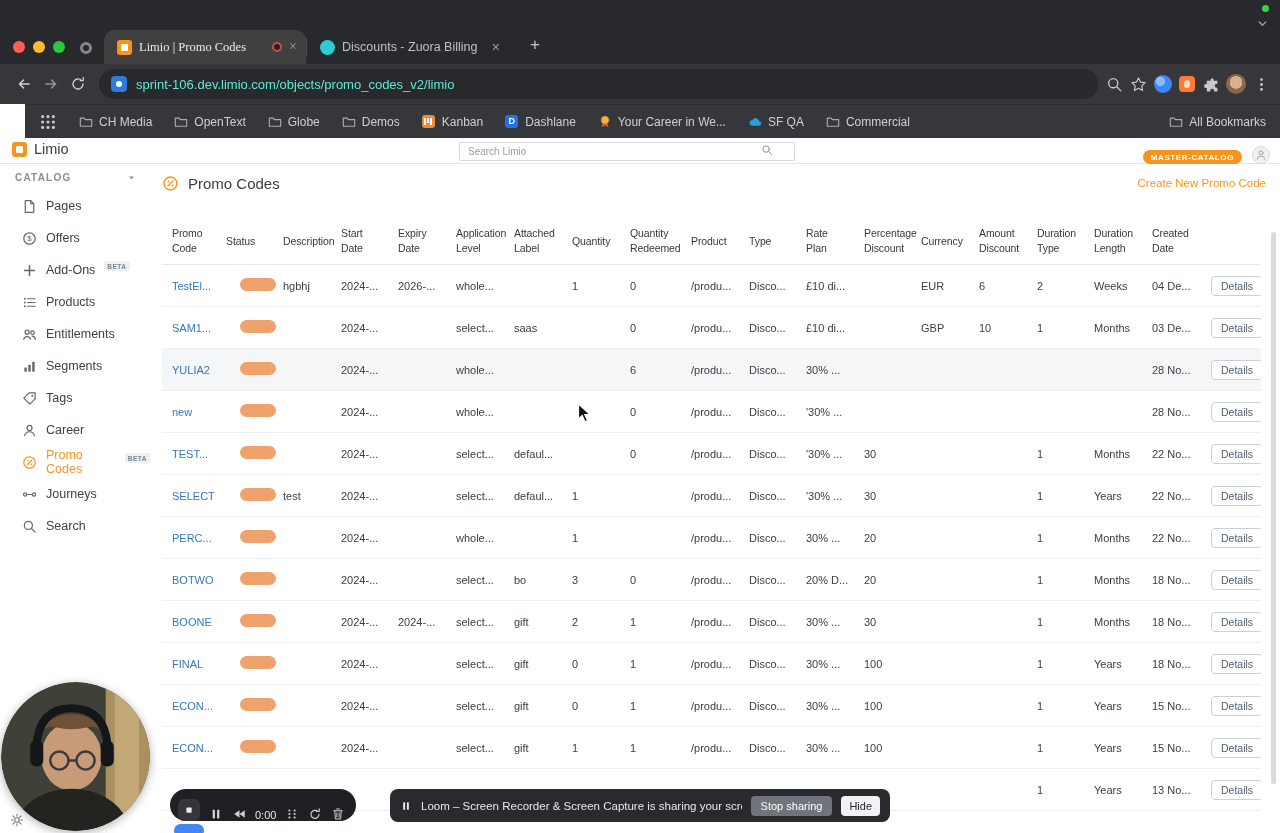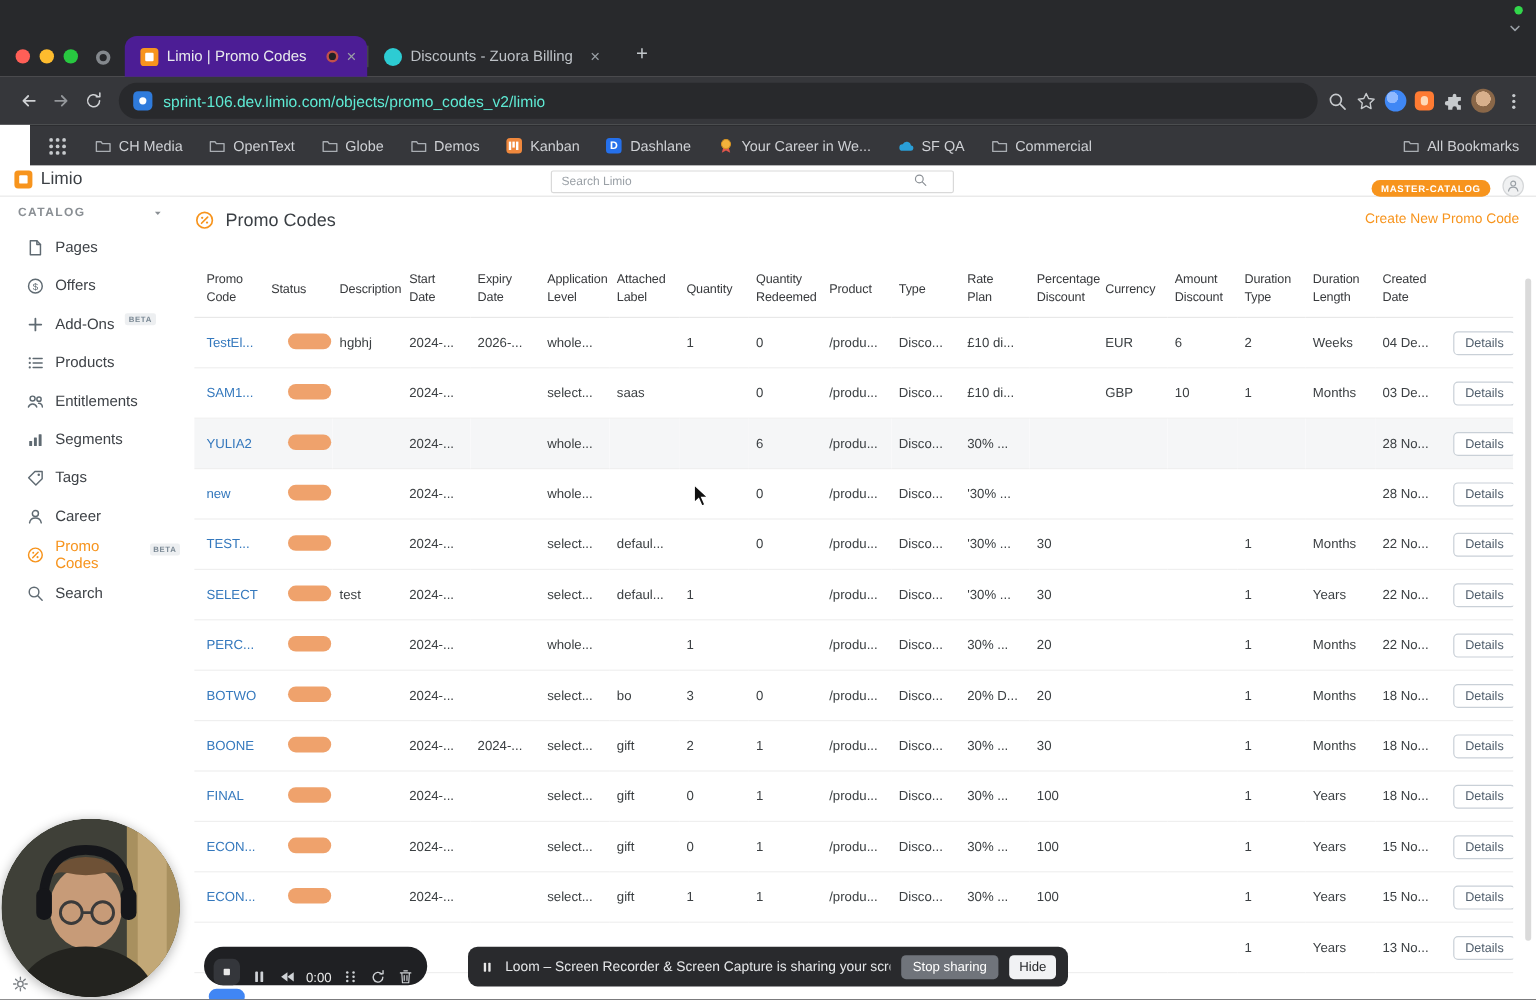--- a/index.html
+++ b/index.html
@@ -9,21 +9,21 @@
   
   .tabstrip{position:relative;height:64px;background:#28292c;}
   .traffic{position:absolute;left:13px;top:41px;display:flex;gap:8px;}
   .light{width:12px;height:12px;border-radius:50%;}
   .light.red{background:#ff5f57;} .light.yellow{background:#febc2e;} .light.green{background:#28c840;}
   .rec-ind{position:absolute;left:80px;top:42px;width:12px;height:12px;border-radius:50%;border:3px solid #84888d;background:#26272a;}
   .cam-dot{position:absolute;right:11px;top:5px;width:7px;height:7px;border-radius:50%;background:#32d74b;}
   .strip-chevron{position:absolute;right:11px;top:17px;width:13px;height:13px;color:#9aa0a6;}
   .tabs{position:absolute;left:104px;bottom:0;display:flex;align-items:flex-end;}
   .tab{width:202px;height:34px;display:flex;align-items:center;gap:7px;padding:0 9px 0 13px;border-radius:10px 10px 0 0;color:#bdc1c6;font-size:12.5px;}
-  .tab.active{background:#4c1d95;color:#e8eaed;}
+  .tab.active{background:#404040;color:#e8eaed;font-family:Liberation Serif, serif;}
   .tab .title{flex:1;overflow:hidden;white-space:nowrap;text-overflow:ellipsis;}
   .favicon{width:15px;height:15px;border-radius:3px;flex:none;}
   .fav-limio{background:#f7941d;position:relative;}
   .fav-limio::after{content:"";position:absolute;left:4px;top:4px;width:7px;height:7px;background:#fff;border-radius:1px;}
   .fav-zuora{background:#2dccd3;border-radius:50%;}
   .rec-badge{width:10px;height:10px;border-radius:50%;background:#202124;border:2px solid #c2514a;flex:none;}
   .tab-close{color:#9aa0a6;font-size:14px;line-height:1;flex:none;cursor:pointer;}
   .newtab{margin-left:14px;margin-bottom:7px;color:#c3c7cb;font-size:17px;width:24px;height:24px;display:flex;align-items:center;justify-content:center;cursor:pointer;}
   .tabsep{width:1px;height:18px;background:#4a4c50;margin-bottom:8px;}
 
@@ -425,20 +425,30 @@
             <span class="ic">
               <svg viewBox="0 0 16 16" fill="none" stroke="currentColor" stroke-width="1.3" stroke-linecap="round" stroke-linejoin="round">
                 <circle cx="8" cy="8" r="6.1"></circle>
                 <path d="M5.6 10.4 10.4 5.6"></path>
                 <circle cx="6.1" cy="6.1" r=".9" fill="currentColor" stroke="none"></circle>
                 <circle cx="9.9" cy="9.9" r=".9" fill="currentColor" stroke="none"></circle>
               </svg>
             </span>
             <span>Promo Codes</span>
             <span class="beta">BETA</span>
+          </div>
+          <div class="side-item">
+            <span class="ic">
+              <svg viewBox="0 0 16 16" fill="none" stroke="currentColor" stroke-width="1.3" stroke-linecap="round" stroke-linejoin="round">
+                <circle cx="3.3" cy="8" r="1.7"></circle>
+                <circle cx="12.7" cy="8" r="1.7"></circle>
+                <path d="M5.2 8h5.6"></path>
+              </svg>
+            </span>
+            <span>Journeys</span>
           </div>
           <div class="side-item">
             <span class="ic">
               <svg viewBox="0 0 16 16" fill="none" stroke="currentColor" stroke-width="1.3" stroke-linecap="round" stroke-linejoin="round">
                 <circle cx="6.8" cy="6.8" r="4.3"></circle>
                 <path d="M10.1 10.1 14 14"></path>
               </svg>
             </span>
             <span>Search</span>
           </div>

